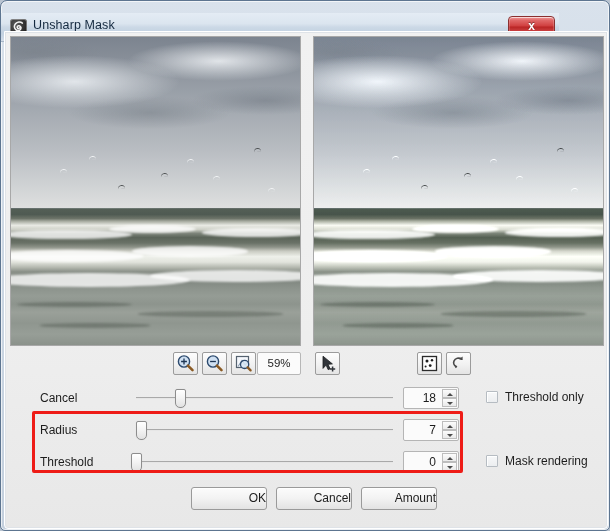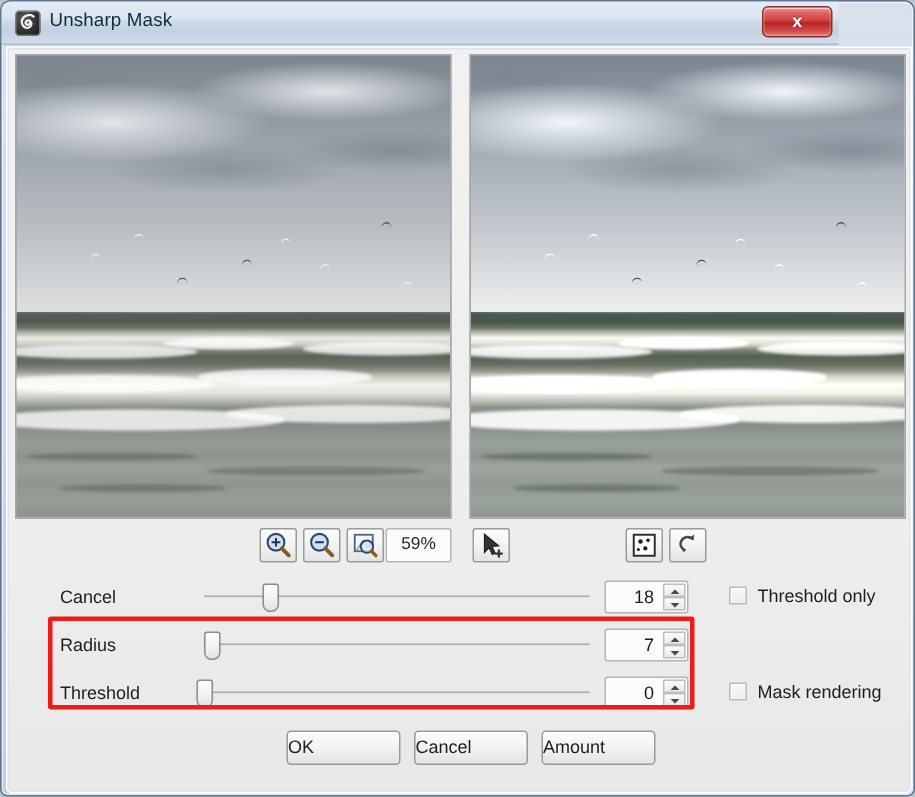--- a/index.html
+++ b/index.html
@@ -26,21 +26,21 @@
     background: linear-gradient(to bottom, #d9e2ec 0%, #cdd8e4 45%, #c3cfdd 100%);
     border: 1px solid #5d7590;
     border-radius: 7px 7px 5px 5px;
     box-shadow: inset 0 0 0 1px rgba(255,255,255,0.65);
     overflow: hidden;
   }
 
   
   .titlebar {
     position: absolute;
-    left: 0; top: 0;
+    left: 0; top: 12px;
     width: 558px;
     height: 29px;
     box-sizing: border-box;
     background: linear-gradient(to bottom,
         #e4ecf4 0%, #dbe5ef 38%, #ccd9e6 50%, #c2d1e1 72%, #d4deea 100%);
     border-bottom: 1px solid #a9b8c9;
   }
   .titlebar-icon {
     position: absolute;
     left: 9px; top: 6px;
@@ -354,21 +354,21 @@
     position: absolute;
     top: 455px;
     width: 76px; height: 23px;
     box-sizing: border-box;
     border: 1px solid #9a9a9a;
     border-radius: 3px;
     background: linear-gradient(to bottom, #fcfcfc 0%, #f3f3f3 48%, #e3e3e3 100%);
     box-shadow: inset 0 1px 0 #ffffff;
     font-size: 12px;
     color: #1d1d1d;
-    text-align: left;
+    text-align: right;
     line-height: 21px;
     cursor: default;
   }
   .btn-ok     { left: 186px; }
   .btn-cancel { left: 271px; }
   .btn-about  { left: 356px; }
 </style>
 </head>
 <body>
 

